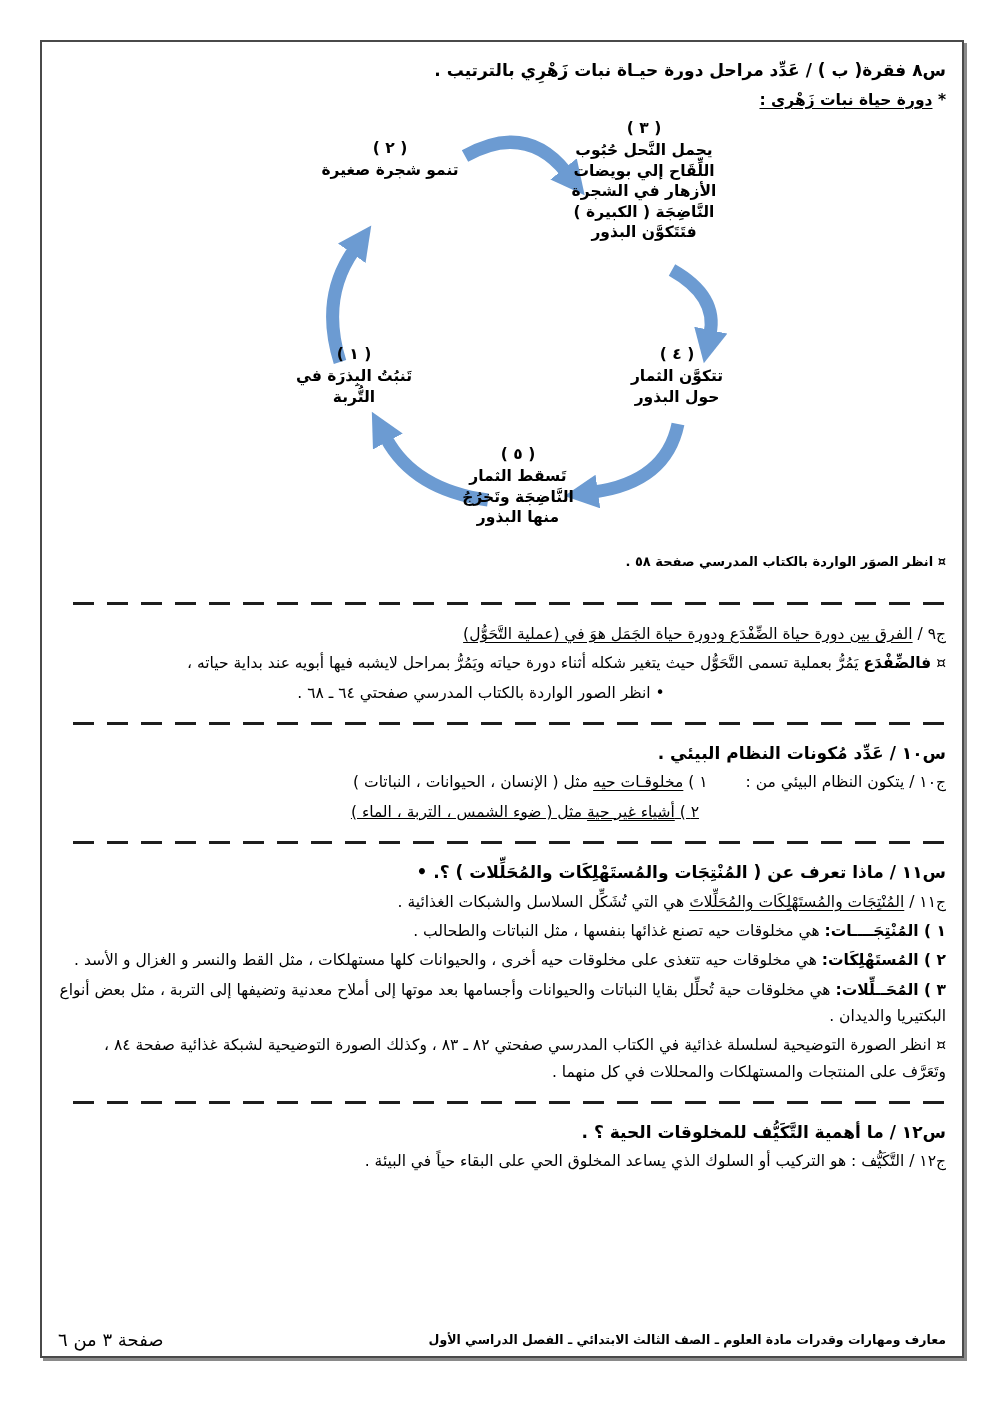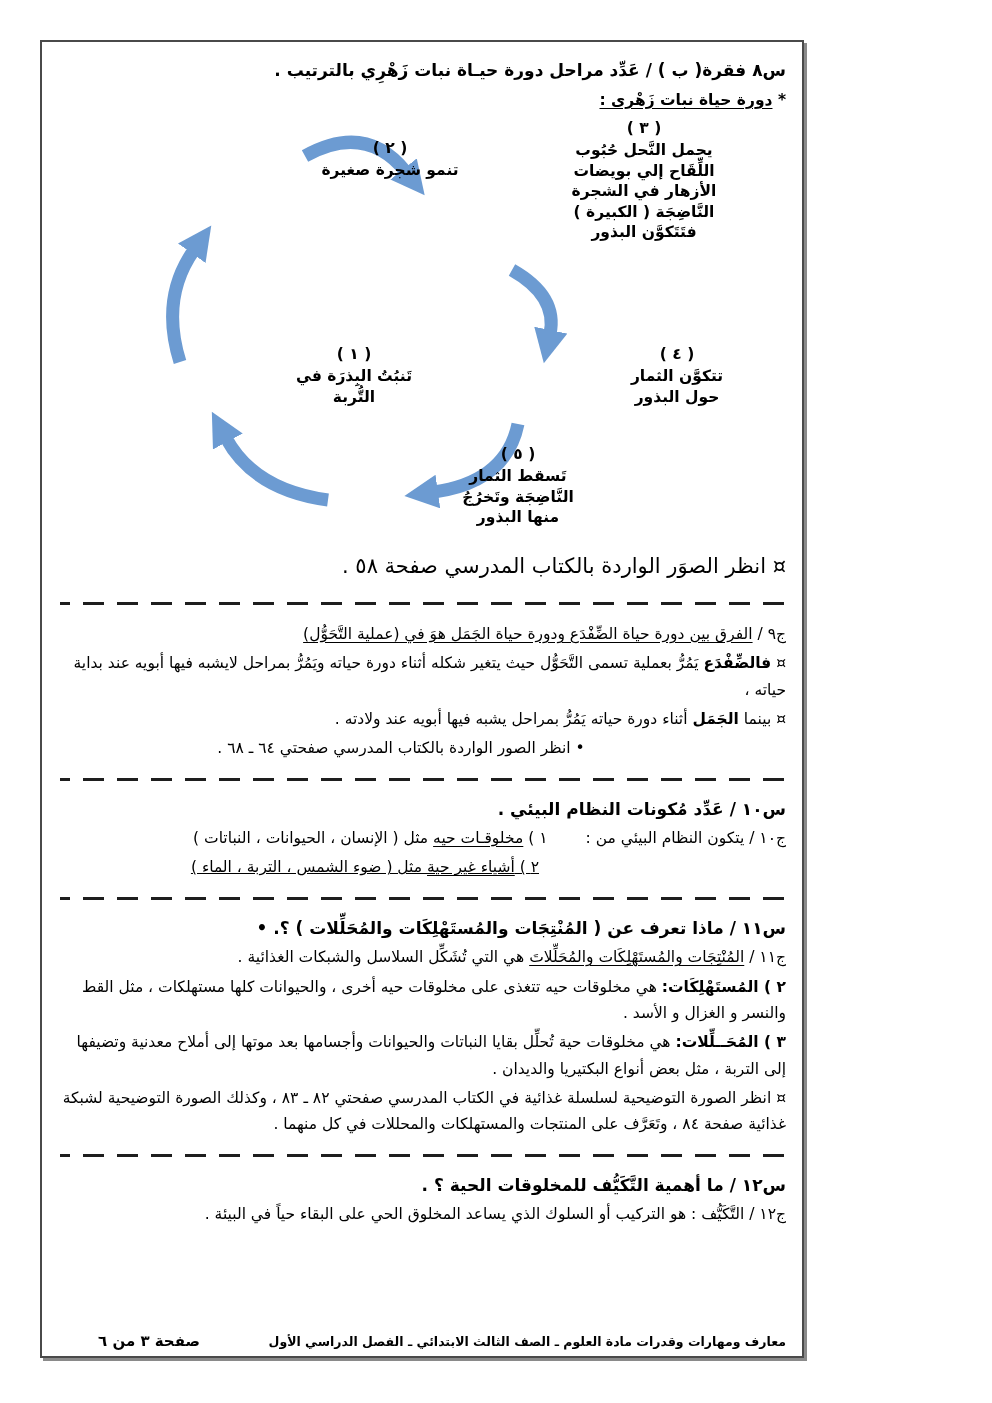--- a/index.html
+++ b/index.html
@@ -2,45 +2,45 @@
 <html lang="ar" dir="rtl" style="--accent: #6C9BD2;"><head>
 <meta charset="utf-8">
 <style>
   html,body{margin:0;padding:0;}
   body{
     width:992px;height:1403px;position:relative;background:#ffffff;
     font-family:"DejaVu Sans","Liberation Sans",sans-serif;
     color:#000;direction:rtl;overflow:hidden;
   }
   .page-frame{
-    position:absolute;top:40px;left:40px;width:764px;height:1318px;
+    position:absolute;top:40px;left:40px;width:924px;height:1318px;
     border:2px solid #4a4a4a;box-shadow:3px 3px 0 #8a8a8a;
     box-sizing:border-box;padding:10px 16px 40px 16px;background:#fff;
   }
   .q-title{font-weight:bold;font-size:17px;margin:6px 0 2px 0;line-height:1.5;}
   .body-line{font-size:15.5px;margin:3px 0;line-height:1.7;}
   .u{text-decoration:underline;text-underline-offset:3px;margin-top:40px;}
   .b{font-weight:bold;}
   .dashes{height:3px;margin:16px 2px;background:repeating-linear-gradient(to left,#1e1e1e 0 21px,transparent 21px 34px);}
   
   .cycle{position:relative;height:470px;margin-top:2px;}
   .cycle svg{position:absolute;inset:0;}
   .stage{position:absolute;text-align:center;font-weight:bold;font-size:15.5px;line-height:1.32;}
   .stage .num{display:block;margin-bottom:2px;}
-  .cycle-note{position:absolute;right:0;top:438px;font-size:21px;font-weight:normal;}
+  .cycle-note{position:absolute;right:0;top:438px;font-size:13px;font-weight:bold;}
   .arrow-path{fill:none;stroke:var(--accent,#6C9BD2);stroke-width:13;}
   .indent-note{padding-right:42px;text-align:center;}
   .q10-row{display:flex;gap:38px;}
   .q10-indent{margin-right:247px;text-decoration:underline;}
   .footer{
     position:absolute;bottom:6px;left:16px;right:16px;
     display:flex;justify-content:space-between;align-items:center;
   }
   .footer-course{font-size:12.5px;font-weight:bold;}
-  .footer-page{font-weight:bold;font-size:15px;margin-left:40px;}
+  .footer-page{font-weight:normal;font-size:18px;}
 </style>
 </head>
 <body>
 
 <div class="page-frame">
 
   <div>
     <div class="q-title">س٨ فقرة( ب ) / عَدِّد مراحل دورة حيـاة نبات زَهْرِي بالترتيب .</div>
     <div class="body-line b">
       <span>* </span><span class="u">دورة حياة نبات زَهْرى :</span>
@@ -87,23 +87,20 @@
 
   <div class="dashes"></div>
 
   <div>
     <div class="body-line">
       <span>ج٩ /  </span><span class="u">الفرق بين دورة حياة الضِّفْدَع ودورة حياة الجَمَل هوَ في (عملية التَّحَوُّل)</span>
     </div>
     <div class="body-line">
       <span>¤ </span><span class="b">فالضِّفْدَع</span><span> يَمُرُّ بعملية تسمى التَّحَوُّل حيث يتغير شكله أثناء دورة حياته ويَمُرُّ بمراحل لايشبه فيها أبويه عند بداية حياته ،</span>
     </div>
-    <div class="body-line">
-      <span>¤ بينما </span><span class="b">الجَمَل</span><span> أثناء دورة حياته يَمُرُّ بمراحل يشبه فيها أبويه عند ولادته .</span>
-    </div>
     <div class="body-line indent-note">• انظر الصور الواردة بالكتاب المدرسي صفحتي ٦٤ ـ ٦٨ .</div>
   </div>
 
   <div class="dashes"></div>
 
   <div>
     <div class="q-title">س١٠ / عَدِّد مُكونات النظام البيئي .</div>
     <div class="body-line q10-row">
       <span>ج١٠ / يتكون النظام البيئي من :</span>
       <span><span>١ ) </span><span class="u">مخلوقـات حيه</span><span> مثل ( الإنسان ، الحيوانات ، النباتات )</span></span>
@@ -112,20 +109,23 @@
       <span>٢ ) </span><span class="u">أشياء غير حية</span><span> مثل ( ضوء الشمس ، التربة ، الماء )</span>
     </div>
   </div>
 
   <div class="dashes"></div>
 
   <div>
     <div class="q-title">س١١ / ماذا تعرف عن ( المُنْتِجَات والمُستَهْلِكَات والمُحَلِّلات ) ؟. •</div>
     <div class="body-line">
       <span>ج١١ / </span><span class="u">المُنْتِجَات والمُستَهْلِكَات والمُحَلِّلاتَ</span><span> هي التي تُشَكِّل السلاسل والشبكات الغذائية .</span>
+    </div>
+    <div class="body-line">
+      <span class="b">١ ) </span><span class="b">المُنْتِجَــــات:</span><span> هي مخلوقات حيه تصنع غذائها بنفسها ، مثل النباتات والطحالب .</span>
     </div>
     <div class="body-line">
       <span class="b">٢ ) </span><span class="b">المُستَهْلِكَات:</span><span> هي مخلوقات حيه تتغذى على مخلوقات حيه أخرى ، والحيوانات كلها مستهلكات ، مثل القط والنسر و الغزال و الأسد .</span>
     </div>
     <div class="body-line">
       <span class="b">٣ ) </span><span class="b">المُحَــلِّلات:</span><span> هي مخلوقات حية تُحلِّل بقايا النباتات والحيوانات وأجسامها بعد موتها إلى أملاح معدنية وتضيفها إلى التربة ، مثل بعض أنواع البكتيريا والديدان .</span>
     </div>
     <div class="body-line">¤ انظر الصورة التوضيحية لسلسلة غذائية في الكتاب المدرسي صفحتي ٨٢ ـ ٨٣ ،  وكذلك الصورة التوضيحية لشبكة غذائية صفحة ٨٤ ، وتَعَرَّف على المنتجات والمستهلكات والمحللات في كل منهما .</div>
   </div>
 

